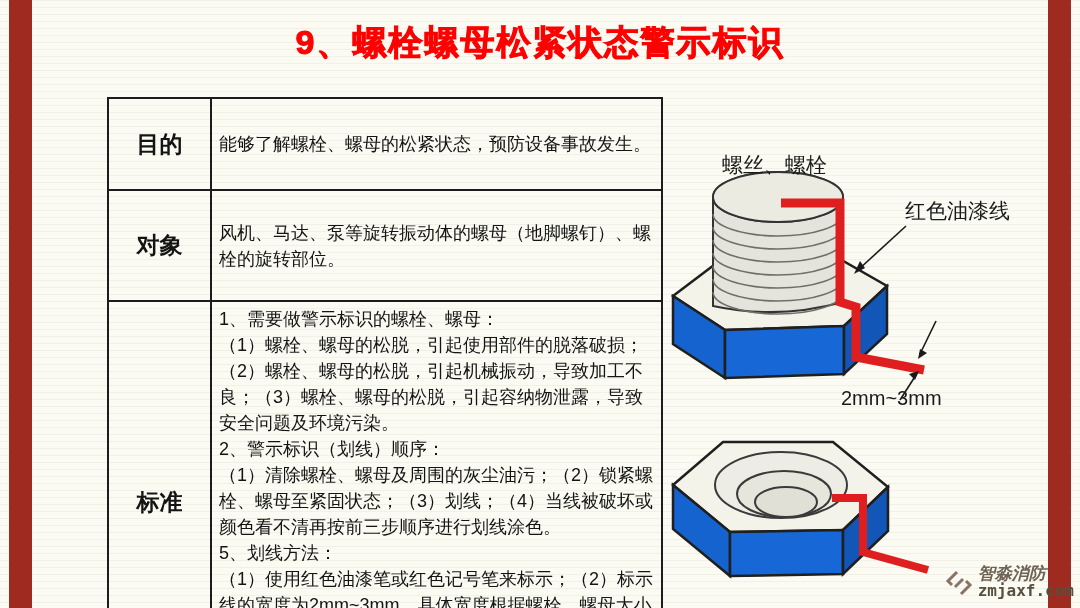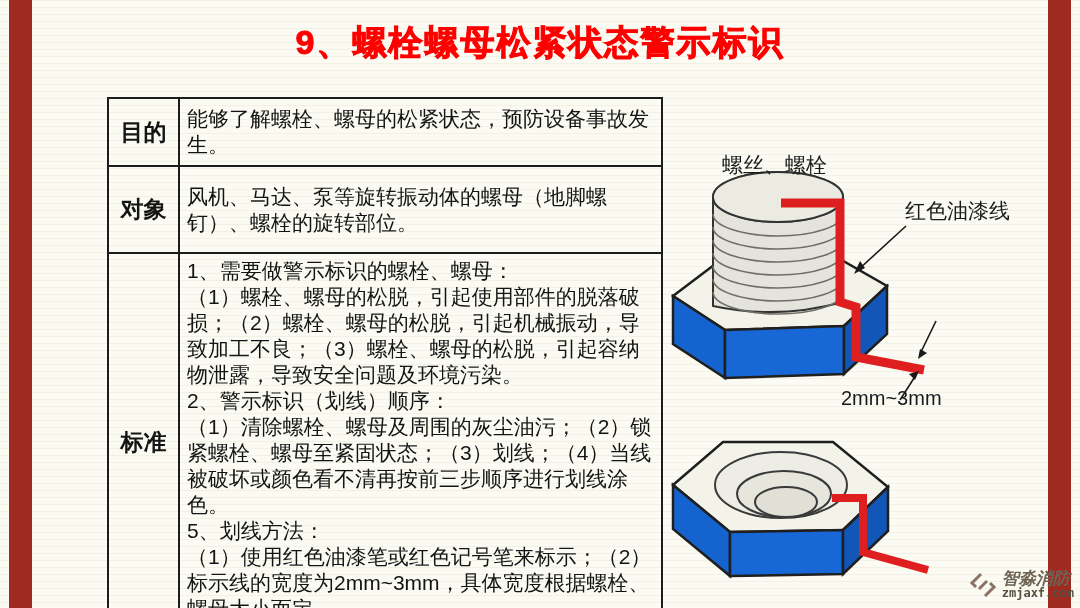--- a/index.html
+++ b/index.html
@@ -20,35 +20,35 @@
   }
   table.info{
     position:absolute;left:107px;top:97px;width:556px;
     border-collapse:collapse;table-layout:fixed;
     background:transparent;
   }
   table.info th, table.info td{
     border:2px solid #1c1c1c;vertical-align:middle;
     color:#141414;
   }
-  table.info th{width:69px;font-size:23px;font-weight:700;text-align:center;padding:0;}
-  table.info td{font-size:21px;line-height:26px;padding:4px 6px 4px 7px;text-align:left;font-weight:500;}
+  table.info th{width:69px;font-size:23px;font-weight:700;text-align:center;padding:16px;}
+  table.info td{font-size:18px;line-height:26px;padding:4px 6px 4px 7px;text-align:left;font-weight:500;}
   tr.row-0 td, tr.row-0 th{height:58px;}
   tr.row-1 td, tr.row-1 th{height:77px;}
   tr.row-2 td, tr.row-2 th{height:368px;vertical-align:top;}
   tr.row-2 th{vertical-align:middle;}
   .para{margin:0;}
   .diagram-label{position:absolute;color:#1a1a1a;font-size:21px;font-weight:500;}
   #label-bolt{left:722px;top:131px;margin-top:20px;}
   #label-paintline{left:861px;top:197px;margin-left:44px;}
   #label-width{left:841px;top:387px;font-size:20px;}
   .logo{position:absolute;right:6px;bottom:8px;display:flex;align-items:center;gap:4px;}
   .logo .txt{display:flex;flex-direction:column;line-height:1.05;}
   .logo .cn{font-size:17px;font-weight:700;color:#6e6354;font-style:italic;}
-  .logo .en{font-size:12px;font-weight:700;color:#55503f;font-family:"DejaVu Sans Mono","Liberation Mono",monospace;}
+  .logo .en{font-size:16px;font-weight:700;color:#55503f;font-family:"DejaVu Sans Mono","Liberation Mono",monospace;}
   svg{position:absolute;}
 </style>
 </head>
 <body>
 
 <div class="slide">
 
   <div class="side-bar left"></div>
   <div class="side-bar right"></div>
 

